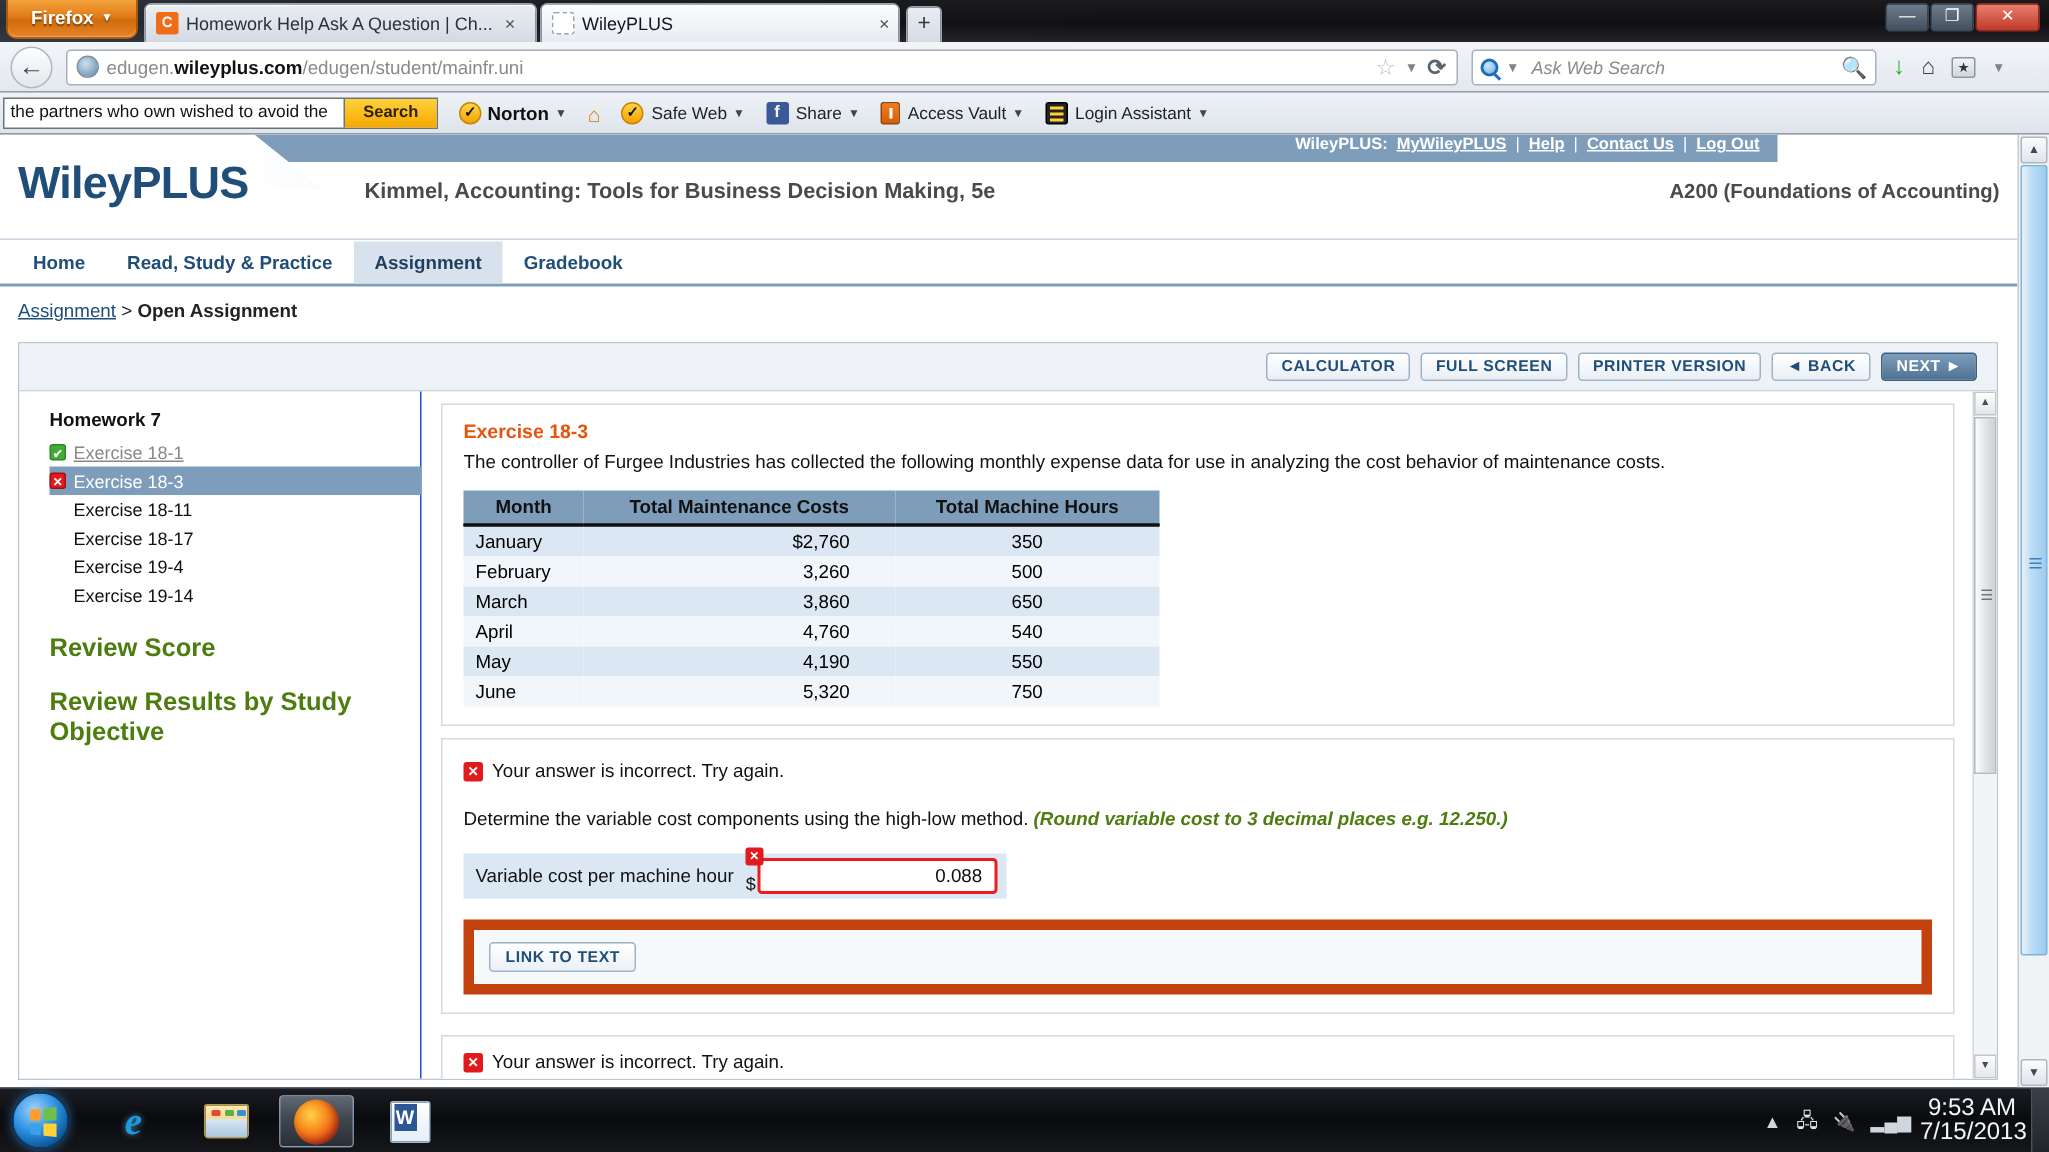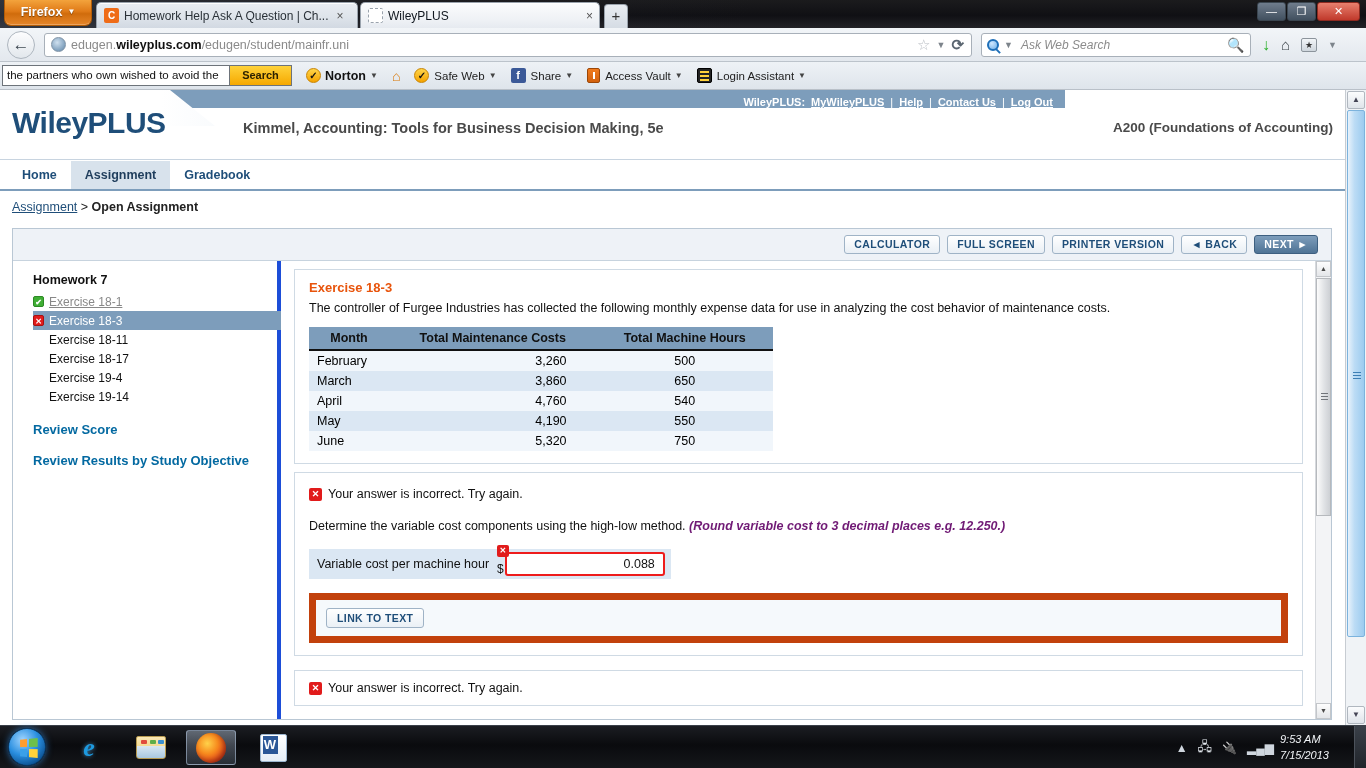--- a/index.html
+++ b/index.html
@@ -154,24 +154,24 @@
   .ico-login i{ display:block;height:2px;background:#ffd23a;margin-bottom:2px;}
 
   
   .viewport{
     position:absolute; left:0; top:90px; width:1366px; height:635px;
     background:#fff; overflow:hidden;
   }
 
   
   .wp-topbar{
-    position:absolute; left:0; top:0; width:1065px; height:18px;
+    position:absolute; left:0; top:0; width:1185px; height:18px;
     background:#7d9dbb;
     color:#fff; font-size:11px; font-weight:bold;
-    display:flex; align-items:flex-end; justify-content:flex-end; padding-right:12px;
+    display:flex; align-items:flex-start; justify-content:flex-end; padding-right:12px;
     gap:6px;
   }
   .wp-topbar a{ color:#fff; text-decoration:underline;}
   .wp-topbar .sep{ font-weight:normal;}
 
   .wp-header{
     position:absolute; left:0; top:18px; width:1345px; height:52px; background:#fff;
     border-bottom:1px solid #c8d4e0;
   }
   .wp-header .swoosh{
@@ -226,36 +226,36 @@
     line-height:17px;
   }
   .tbtn.primary{
     background: linear-gradient(to bottom,#7d9dbb,#4f7395);
     color:#fff; border-color:#3d5f80;
   }
 
   .splitwrap{ position:absolute; left:0; top:32px; right:0; bottom:0; }
   .sidebar{
     position:absolute; left:0; top:0; width:268px; bottom:0;
-    background:#fff; border-right:4px solid #1d4ed8;
+    background:#fff; border-right:1px solid #1d4ed8;
     padding:12px 0 0 20px;
   }
   .sb-title{ font-size:12.5px; font-weight:bold; color:#111; margin-bottom:5px;}
   .sb-item{
     height:19px; display:flex; align-items:center; font-size:12px; color:#111;
     padding-left:0; width:248px;
   }
   .sb-item.sel{ background:#7d9dbb; color:#fff;}
   .sb-item .ibox{ width:11px;height:11px;margin-right:5px; border-radius:2px;
                   font-size:8px;font-weight:bold;color:#fff;text-align:center;line-height:11px;flex:0 0 auto;}
   .ibox.ok{ background:#3fae34; border:1px solid #2d8a25;}
   .ibox.bad{ background:#e11b1b; border:1px solid #a81010;}
   .ibox.none{ background:transparent; border:none;}
   .sb-item.done .txt{ color:#888;text-decoration:underline;}
-  .sb-head{ font-size:13px; font-weight:bold; color:#0369a1; margin-top:16px;}
+  .sb-head{ font-size:17px; font-weight:bold; color:#4d7c0f; margin-top:16px;}
 
   .content{
     position:absolute; left:269px; top:0; right:0; bottom:0;
     background:#fff; overflow:hidden;
   }
   .content-inner{ position:absolute; left:0; top:0; right:16px; bottom:0; padding:8px 12px 0 12px;}
 
   .card{
     border:1px solid #cfdae4; background:#fff; padding:10px 14px 12px 14px; margin-bottom:8px;
   }
@@ -273,21 +273,21 @@
   table.data tr.even td{ background:#f1f6fb;}
   table.data td.month{ text-align:left;}
   table.data td.num{ text-align:right; padding-right:30px;}
   table.data td.hrs{ text-align:center;}
   .incorrect{ display:flex; align-items:center; font-size:12.5px; color:#111; margin-bottom:18px;}
   .xbadge{
     width:13px;height:13px;background:#e11b1b;border-radius:2px;color:#fff;
     font-size:9px;font-weight:bold;text-align:center;line-height:13px;margin-right:6px;flex:0 0 auto;
   }
   .prompt{ font-size:12.5px; color:#111; margin-bottom:16px;}
-  .prompt .hint{ color:#701a75; font-weight:bold; font-style:italic;}
+  .prompt .hint{ color:#4d7c0f; font-weight:bold; font-style:italic;}
 
   .answer-row{
     display:inline-flex; align-items:center; background:#dbe7f3; height:30px; padding:0 6px 0 8px;
     position:relative;
   }
   .answer-label{ font-size:12.5px; color:#111; margin-right:8px;}
   .dollar{ font-size:12px; color:#111; align-self:flex-end; margin-bottom:3px; margin-right:1px;}
   .answer-field{
     width:160px; height:24px; border:2px solid #ee1c1c; border-radius:3px; background:#fff;
     text-align:right; font-size:12.5px; color:#111; line-height:20px; padding-right:8px;
@@ -388,22 +388,22 @@
     background:radial-gradient(circle at 38% 35%, #ffd24a 0%, #f78b1e 38%, #e5431a 72%, #9c2a10 100%);
     box-shadow:inset -2px -2px 5px rgba(0,0,0,.35);}
   .w-glyph{ width:27px;height:28px;background:linear-gradient(to bottom,#ffffff,#e6eef7);
     border:1px solid #9db6cf; border-radius:2px; position:relative;}
   .w-glyph:after{content:"W";position:absolute;left:2px;top:1px;width:15px;height:18px;
     background:#2b5797;color:#fff;font-weight:bold;font-size:13px;text-align:center;line-height:18px;}
   .tray{ position:absolute; right:92px; top:0; height:43px; display:flex; align-items:center; gap:10px;}
   .tray .g{ color:#cfd6de; font-size:12px;}
   .tray .warn{ position:relative; color:#e3e8ee; font-size:13px;}
   .clock{
-    position:absolute; right:22px; top:5px; width:64px; text-align:left;
-    color:#f2f5f8; font-size:11px; line-height:16px;font-style:italic;
+    position:absolute; right:22px; top:5px; width:64px; text-align:right;
+    color:#f2f5f8; font-size:16px; line-height:16px;
   }
   .showdesk{
     position:absolute;right:0;top:0;width:12px;height:43px;
     background:linear-gradient(to bottom,#3a4049,#20242a);
     border-left:1px solid #4c525b;
   }
 </style>
 </head>
 <body>
 
@@ -523,20 +523,21 @@
 
   <div class="wp-header">
     <div class="swoosh"></div>
     <div class="wp-logo">WileyPLUS</div>
     <div class="wp-book">Kimmel, Accounting: Tools for Business Decision Making, 5e</div>
     <div class="wp-course">A200 (Foundations of Accounting)</div>
   </div>
 
   <div class="wp-tabs">
     <div class="wp-tab">Home</div>
+    <div class="wp-tab">Read, Study &amp; Practice</div>
     <div class="wp-tab active">Assignment</div>
     <div class="wp-tab">Gradebook</div>
   </div>
 
   <div class="crumb">
     <span class="lnk">Assignment</span>
     <span>&gt;</span>
     <span class="cur">Open Assignment</span>
   </div>
 
@@ -593,20 +594,25 @@
 
             <table class="data">
               <thead>
                 <tr>
                   <th class="m">Month</th>
                   <th>Total Maintenance Costs</th>
                   <th>Total Machine Hours</th>
                 </tr>
               </thead>
               <tbody>
+                <tr class="odd">
+                  <td class="month">January</td>
+                  <td class="num">$2,760</td>
+                  <td class="hrs">350</td>
+                </tr>
                 <tr class="even">
                   <td class="month">February</td>
                   <td class="num">3,260</td>
                   <td class="hrs">500</td>
                 </tr>
                 <tr class="odd">
                   <td class="month">March</td>
                   <td class="num">3,860</td>
                   <td class="hrs">650</td>
                 </tr>

